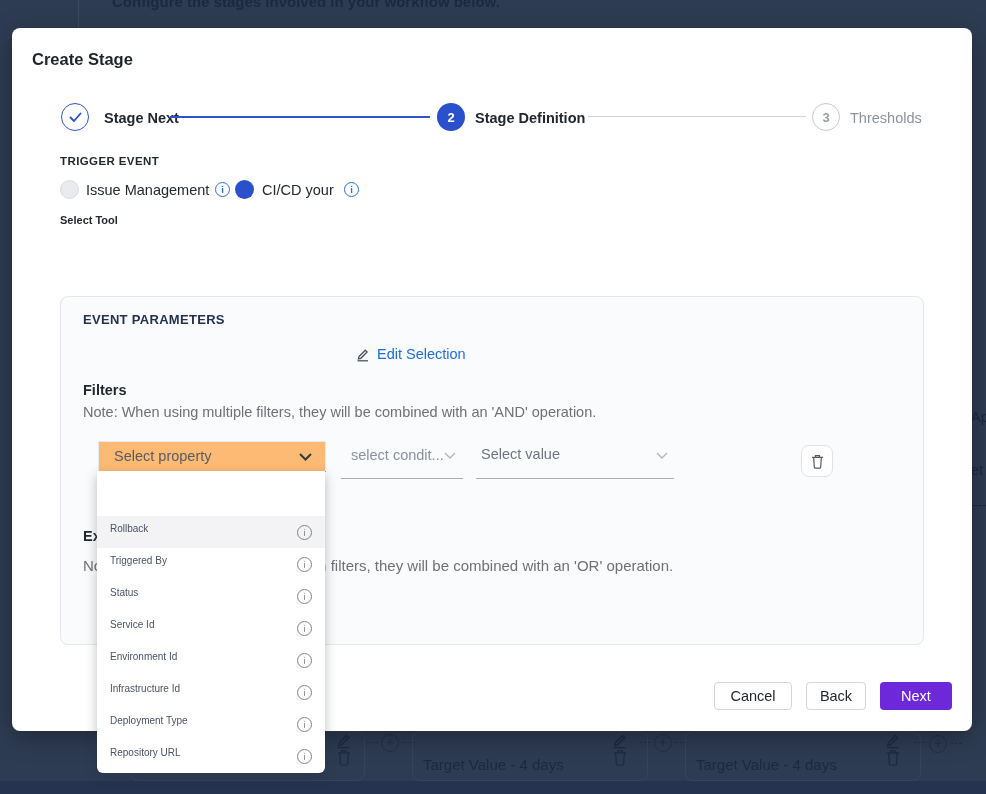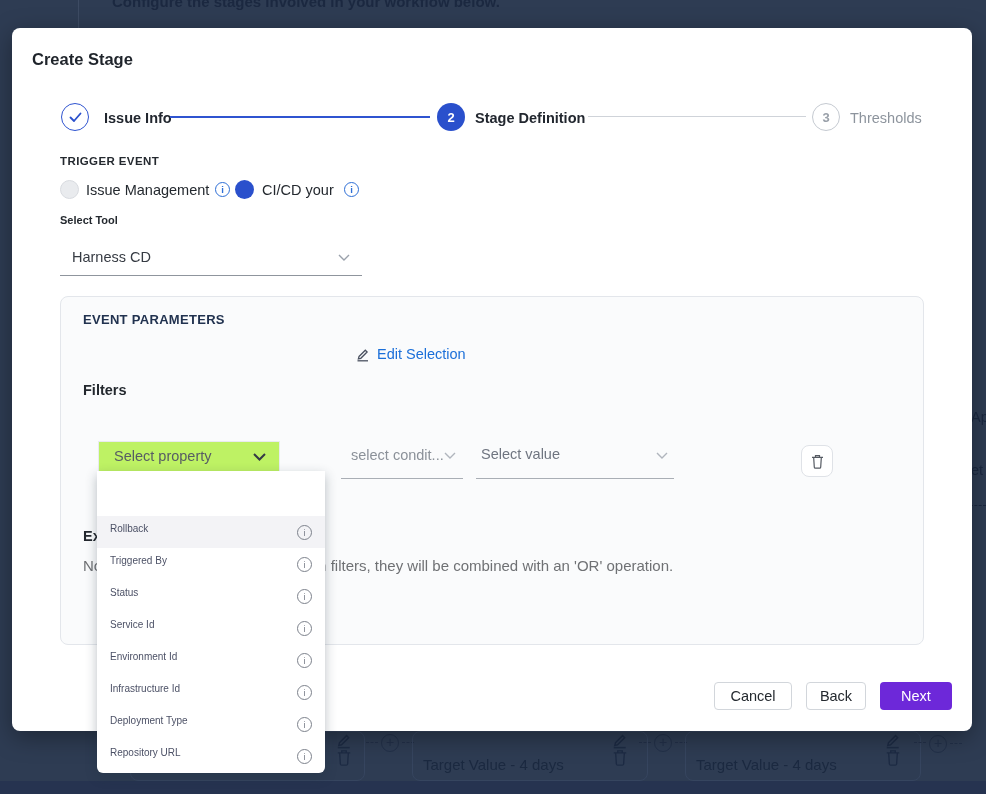--- a/index.html
+++ b/index.html
@@ -66,21 +66,21 @@
   .panel { position:absolute; left:48px; top:268px; width:864px; height:349px; background:#fafbfc;
            border:1px solid #e3e6eb; border-radius:8px; }
   .ep-heading { position:absolute; left:22px; top:15px; font-size:13px; font-weight:bold; color:#21324f; letter-spacing:.3px; }
   .pill { position:absolute; left:20px; top:45px; height:27px; padding:0 13px; background:#e1f0fb; border-radius:14px;
           display:flex; align-items:center; font-size:14.5px; color:#20324f; white-space:nowrap; }
   .edit-link { position:absolute; left:295px; top:49px; display:flex; align-items:center; gap:7px; cursor:pointer; }
   .edit-link .txt { font-size:14.5px; font-weight:500; color:#1b6fd9; white-space:nowrap; }
   .filters-heading { position:absolute; left:22px; top:85px; font-size:14.5px; font-weight:bold; color:#23282e; }
   .filters-note { position:absolute; left:22px; top:107px; font-size:14.5px; color:#6f7174; white-space:nowrap; }
 
-  .prop-select { position:absolute; left:37px; top:144px; width:182px; height:31px; background:#bef264;
+  .prop-select { position:absolute; left:37px; top:144px; width:228px; height:31px; background:#fdba74;
                  border:1px solid #e9ebef; border-bottom:1.5px solid #40454e; }
   .prop-select .ph { position:absolute; left:15px; top:6px; font-size:14.5px; color:#575c64; }
   .prop-select .chev { position:absolute; right:13px; top:11px; }
   .cond-select .ph { position:absolute; left:290px; top:150px; font-size:14.5px; color:#8b9199; white-space:nowrap; }
   .cond-select .chev { position:absolute; left:383px; top:155px; }
   .cond-underline { position:absolute; left:280px; top:181px; width:122px; border-top:1px solid #a9aeb5; }
   .val-select .ph { position:absolute; left:420px; top:149px; font-size:14.5px; color:#6f7580; white-space:nowrap; }
   .val-select .chev { position:absolute; left:595px; top:155px; }
   .val-underline { position:absolute; left:415px; top:181px; width:198px; border-top:1px solid #a9aeb5; }
   .row-delete { position:absolute; left:740px; top:148px; width:32px; height:32px; background:#fff;
@@ -162,54 +162,49 @@
   <div class="bd bd-band"></div>
 
   <div class="modal">
     <div class="m-title">Create Stage</div>
 
     <div class="step-circle sc-done">
       <svg width="13" height="11" viewBox="0 0 13 11">
           <polyline points="1.5,5.5 5,9 11.5,1.5" fill="none" stroke="#2a50cc" stroke-width="1.8" stroke-linecap="round" stroke-linejoin="round"></polyline>
         </svg>
     </div>
-    <div class="step-label sl-1">Issue Info</div>
+    <div class="step-label sl-1">Stage Next</div>
     <div class="step-line line-1"></div>
     <div class="step-circle sc-active">2</div>
     <div class="step-label sl-2">Stage Definition</div>
     <div class="step-line line-2"></div>
     <div class="step-circle sc-todo">3</div>
     <div class="step-label sl-3">Thresholds</div>
 
     <div class="trigger-heading">TRIGGER EVENT</div>
     <div class="radio radio-off"></div>
     <div class="radio-label rl-1">Issue Management</div>
     <div class="icirc icirc-blue info-1">i</div>
     <div class="radio radio-on"></div>
     <div class="radio-label rl-2">CI/CD your</div>
     <div class="icirc icirc-blue info-2">i</div>
 
     <div class="tool-heading">Select Tool</div>
-    <div class="tool-select">
-      <span class="val">Harness CD</span>
-      <svg class="chev" width="12" height="7" viewBox="0 0 12 7">
-          <polyline points="1,1 6,6 11,1" fill="none" stroke="#9aa1ab" stroke-width="1.4"></polyline>
-        </svg>
-    </div>
 
     <div class="panel">
       <div class="ep-heading">EVENT PARAMETERS</div>
       <div class="edit-link">
         <svg width="14" height="15" viewBox="0 0 14 15">
             <path d="M3 9.5 L9.3 3.2 l1.8 1.8 L4.8 11.3 l-2.4 .6 z" fill="none" stroke="#4a5160" stroke-width="1.3"></path>
             <line x1="1.5" y1="13.8" x2="12" y2="13.8" stroke="#4a5160" stroke-width="1.3"></line>
           </svg>
         <span class="txt">Edit Selection</span>
       </div>
       <div class="filters-heading">Filters</div>
+      <div class="filters-note">Note: When using multiple filters, they will be combined with an 'AND' operation.</div>
 
       <div class="exec-heading">Execution Filters</div>
       <div class="exec-note">Note: When using multiple execution filters, they will be combined with an 'OR' operation.</div>
 
       <div class="prop-select">
         <span class="ph">Select property</span>
         <svg class="chev" width="13" height="8" viewBox="0 0 13 8">
             <polyline points="1,1 6.5,6.5 12,1" fill="none" stroke="#343a45" stroke-width="2"></polyline>
           </svg>
       </div>

